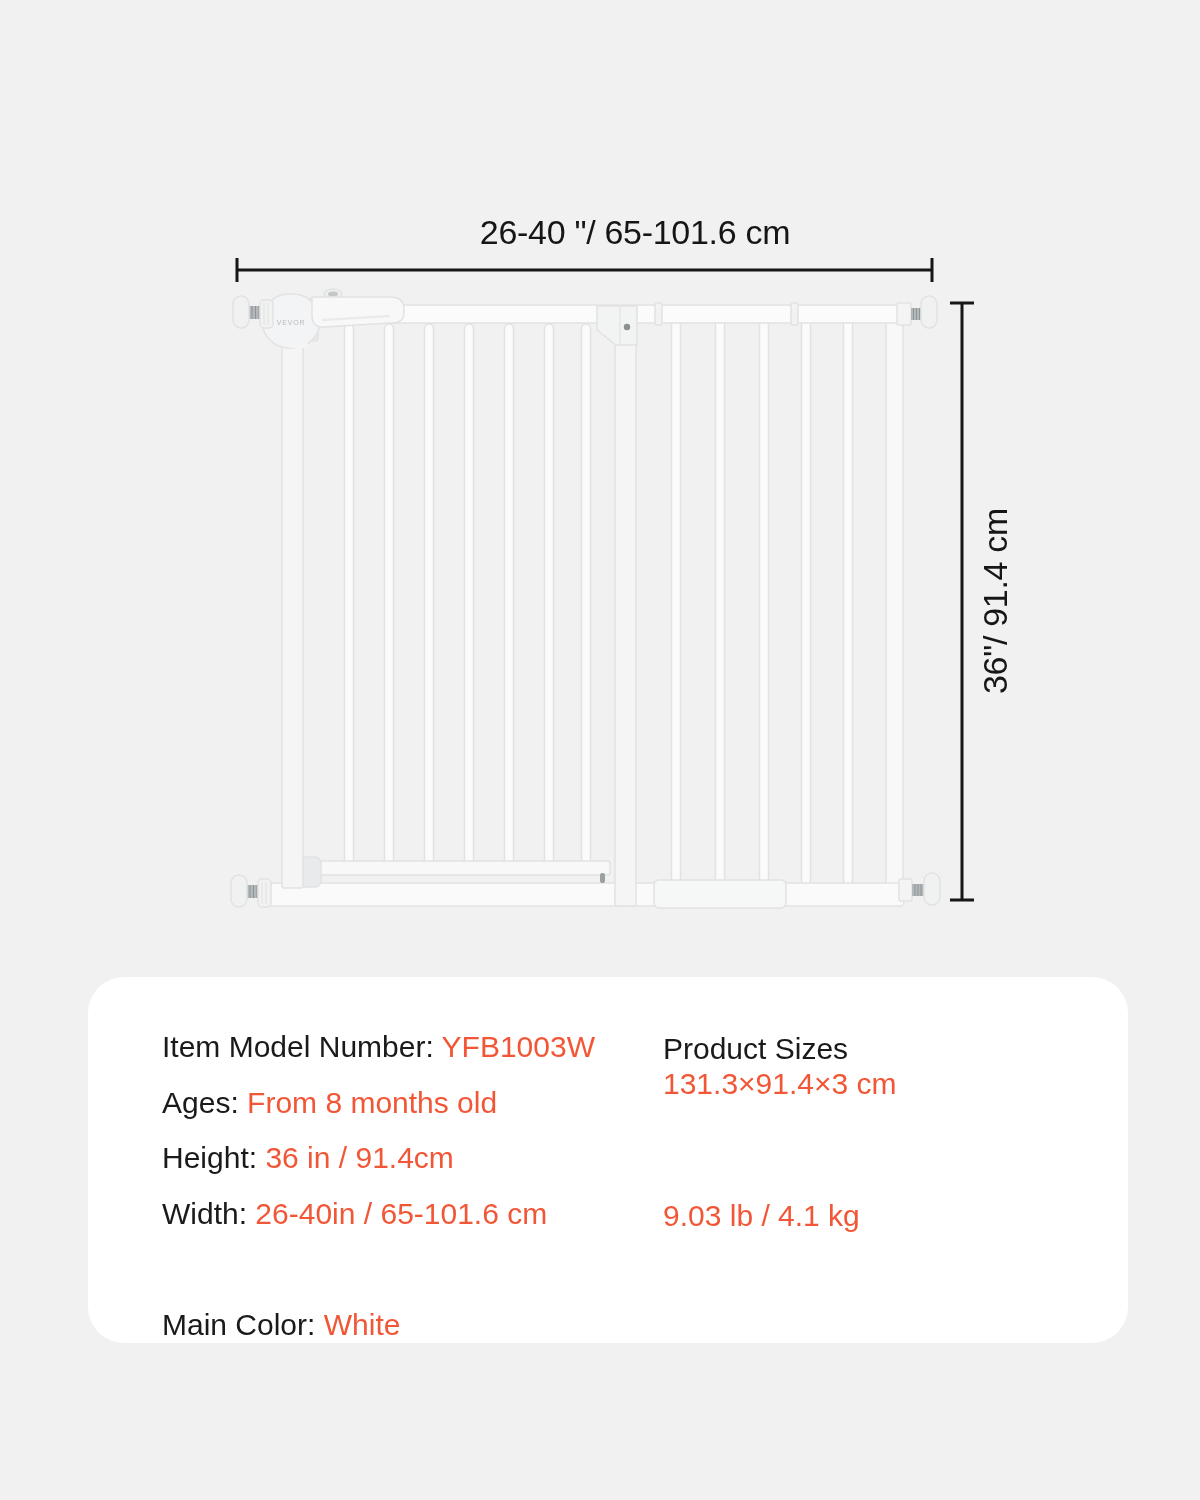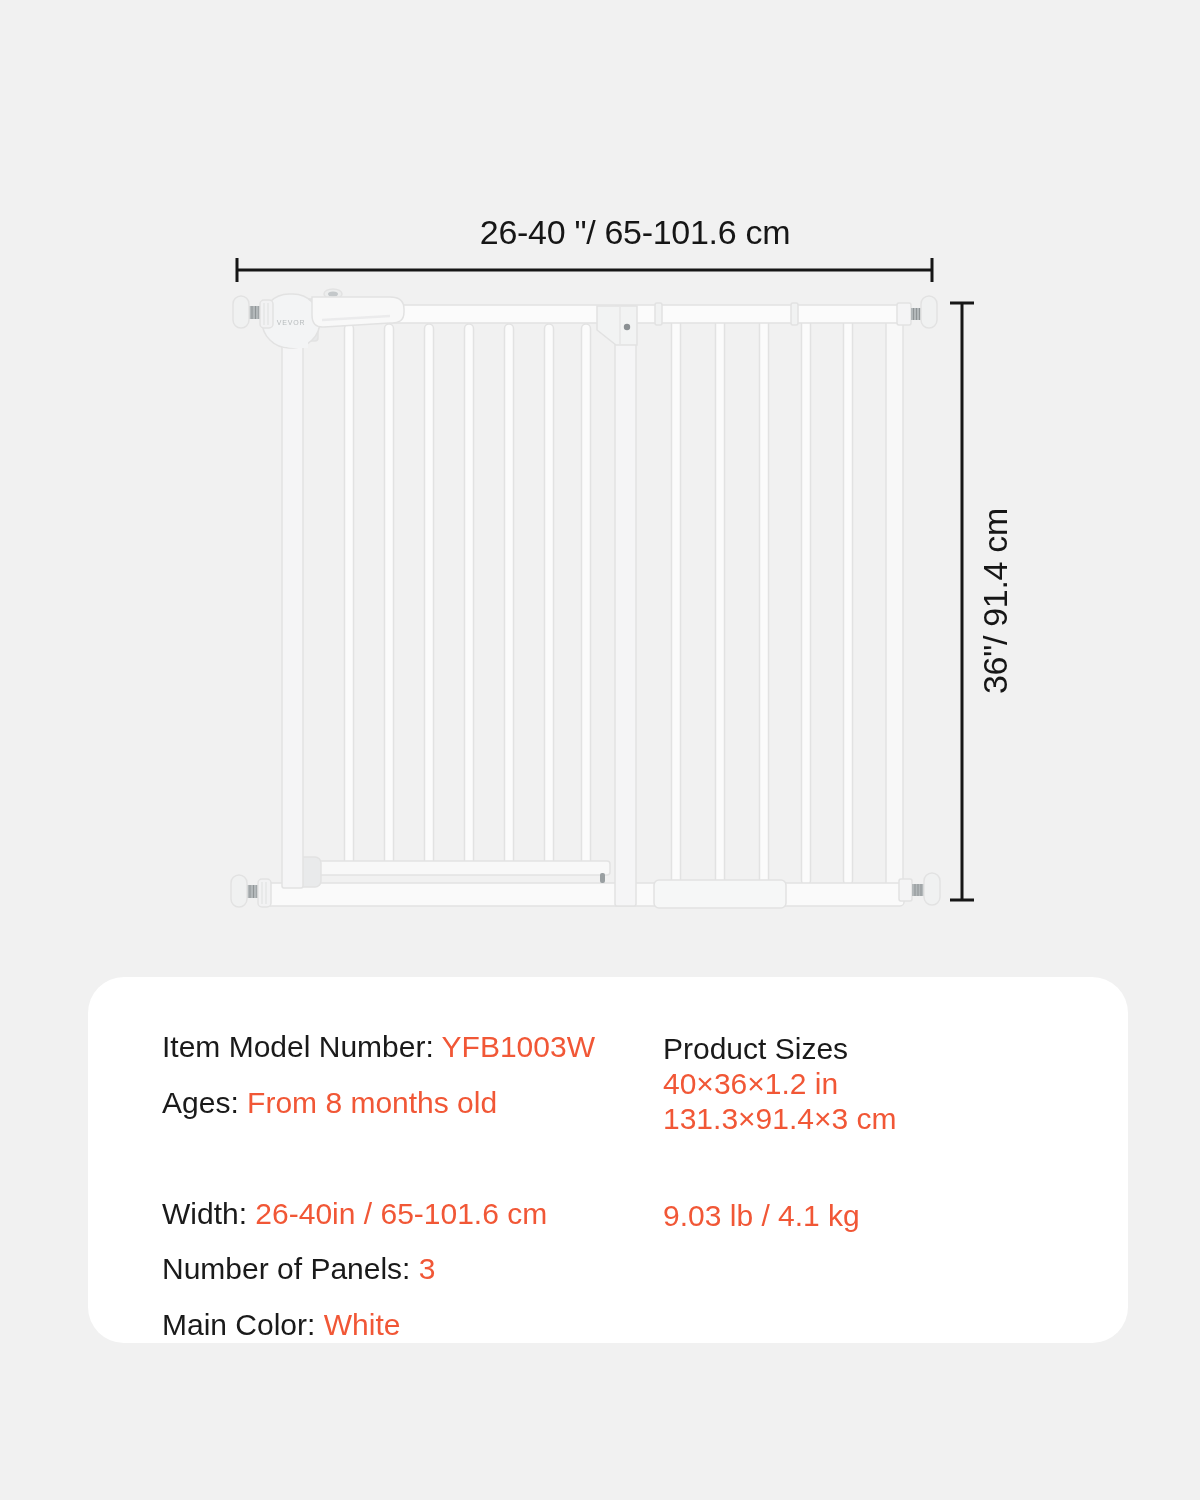--- a/index.html
+++ b/index.html
@@ -167,33 +167,32 @@
   <div class="dim-label height">36"/ 91.4 cm</div>
 
   <section class="spec-card">
 
     <div class="spec-row" style="top:52px">
       <span class="k">Item Model Number: </span><span class="v">YFB1003W</span>
     </div>
     <div class="spec-row" style="top:108px">
       <span class="k">Ages: </span><span class="v">From 8 months old</span>
     </div>
+    <div class="spec-row" style="top:163px">
+      <span class="k">Height: </span><span class="v">36 in / 91.4cm</span>
+    </div>
     <div class="spec-row" style="top:219px">
       <span class="k">Width: </span><span class="v">26-40in / 65-101.6 cm</span>
-    </div>
-    <div class="spec-row" style="top:274px">
-      <span class="k">Number of Panels: </span><span class="v">3</span>
     </div>
     <div class="spec-row" style="top:330px">
       <span class="k">Main Color: </span><span class="v">White</span>
     </div>
 
     <div class="spec-block" style="top:54px">
       <div class="t">Product Sizes</div>
-      <div class="o">40×36×1.2 in</div>
       <div class="o">131.3×91.4×3 cm</div>
     </div>
 
     <div class="spec-block" style="top:221px">
       <div class="o">9.03 lb / 4.1 kg</div>
     </div>
 
   </section>
 </div>
 

